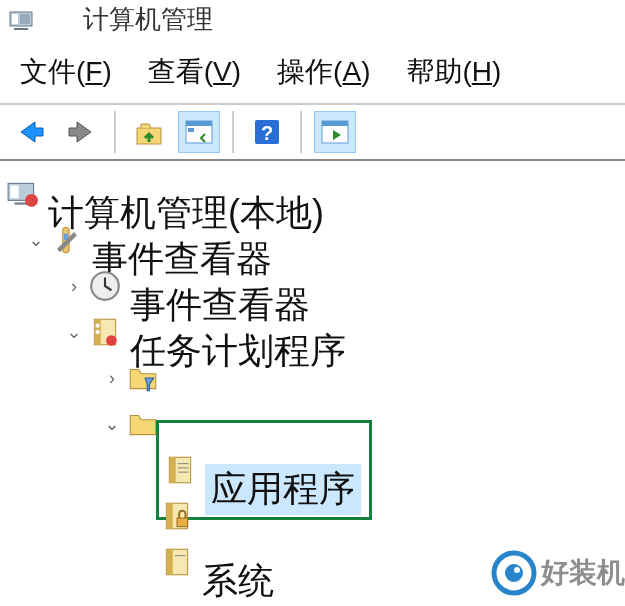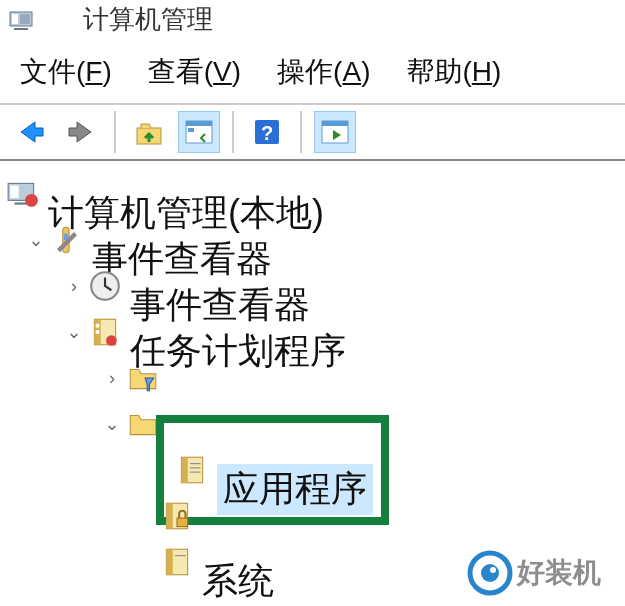--- a/index.html
+++ b/index.html
@@ -12,22 +12,22 @@
 .menu-item u { text-decoration: underline; }
 .toolbar { display: flex; align-items: center; gap: 8px; padding: 6px 10px; border-bottom: 2px solid #888; }
 .tb-btn { width: 42px; height: 42px; display: flex; align-items: center; justify-content: center; cursor: pointer; }
 .tb-sep { width: 2px; height: 42px; background: #ccc; margin: 0 4px; }
 .tree { padding: 10px 4px; }
 .tree-row { display: flex; align-items: center; height: 46px; white-space: nowrap; }
 .expander { width: 28px; height: 28px; display: flex; align-items: center; justify-content: center; cursor: pointer; color: #666; font-size: 18px; }
 .node-icon { width: 34px; height: 34px; display: flex; align-items: center; justify-content: center; margin-right: 8px; }
 .node-label { font-size: 36px; cursor: pointer; margin-top: 39px; }
 .sel-row .node-label { background: #cce8ff; padding: 1px 6px; }
-.highlight-box { border: 8px solid #15803d; padding: 2px 8px 2px 11px; display: inline-flex; align-items: center; }
-.watermark { position: absolute; right: 24px; bottom: 10px; display: flex; align-items: center; gap: 4px; opacity: 0.95; }
+.highlight-box { border: 3px solid #15803d; padding: 2px 8px 2px 4px; display: inline-flex; align-items: center; }
+.watermark { position: absolute; right: 0; bottom: 10px; display: flex; align-items: center; gap: 4px; opacity: 0.95; }
 .wm-icon { width: 46px; height: 46px; }
 .wm-text { font-size: 28px; font-weight: bold; color: #888; text-shadow: 1px 1px 0 #fff; }
 </style>
 </head>
 <body>
 
 <div class="title-bar">
   <span class="title-icon">
     <svg viewBox="0 0 30 24">
         <rect x="2" y="4" width="22" height="14" fill="#bcd" stroke="#678"></rect>

